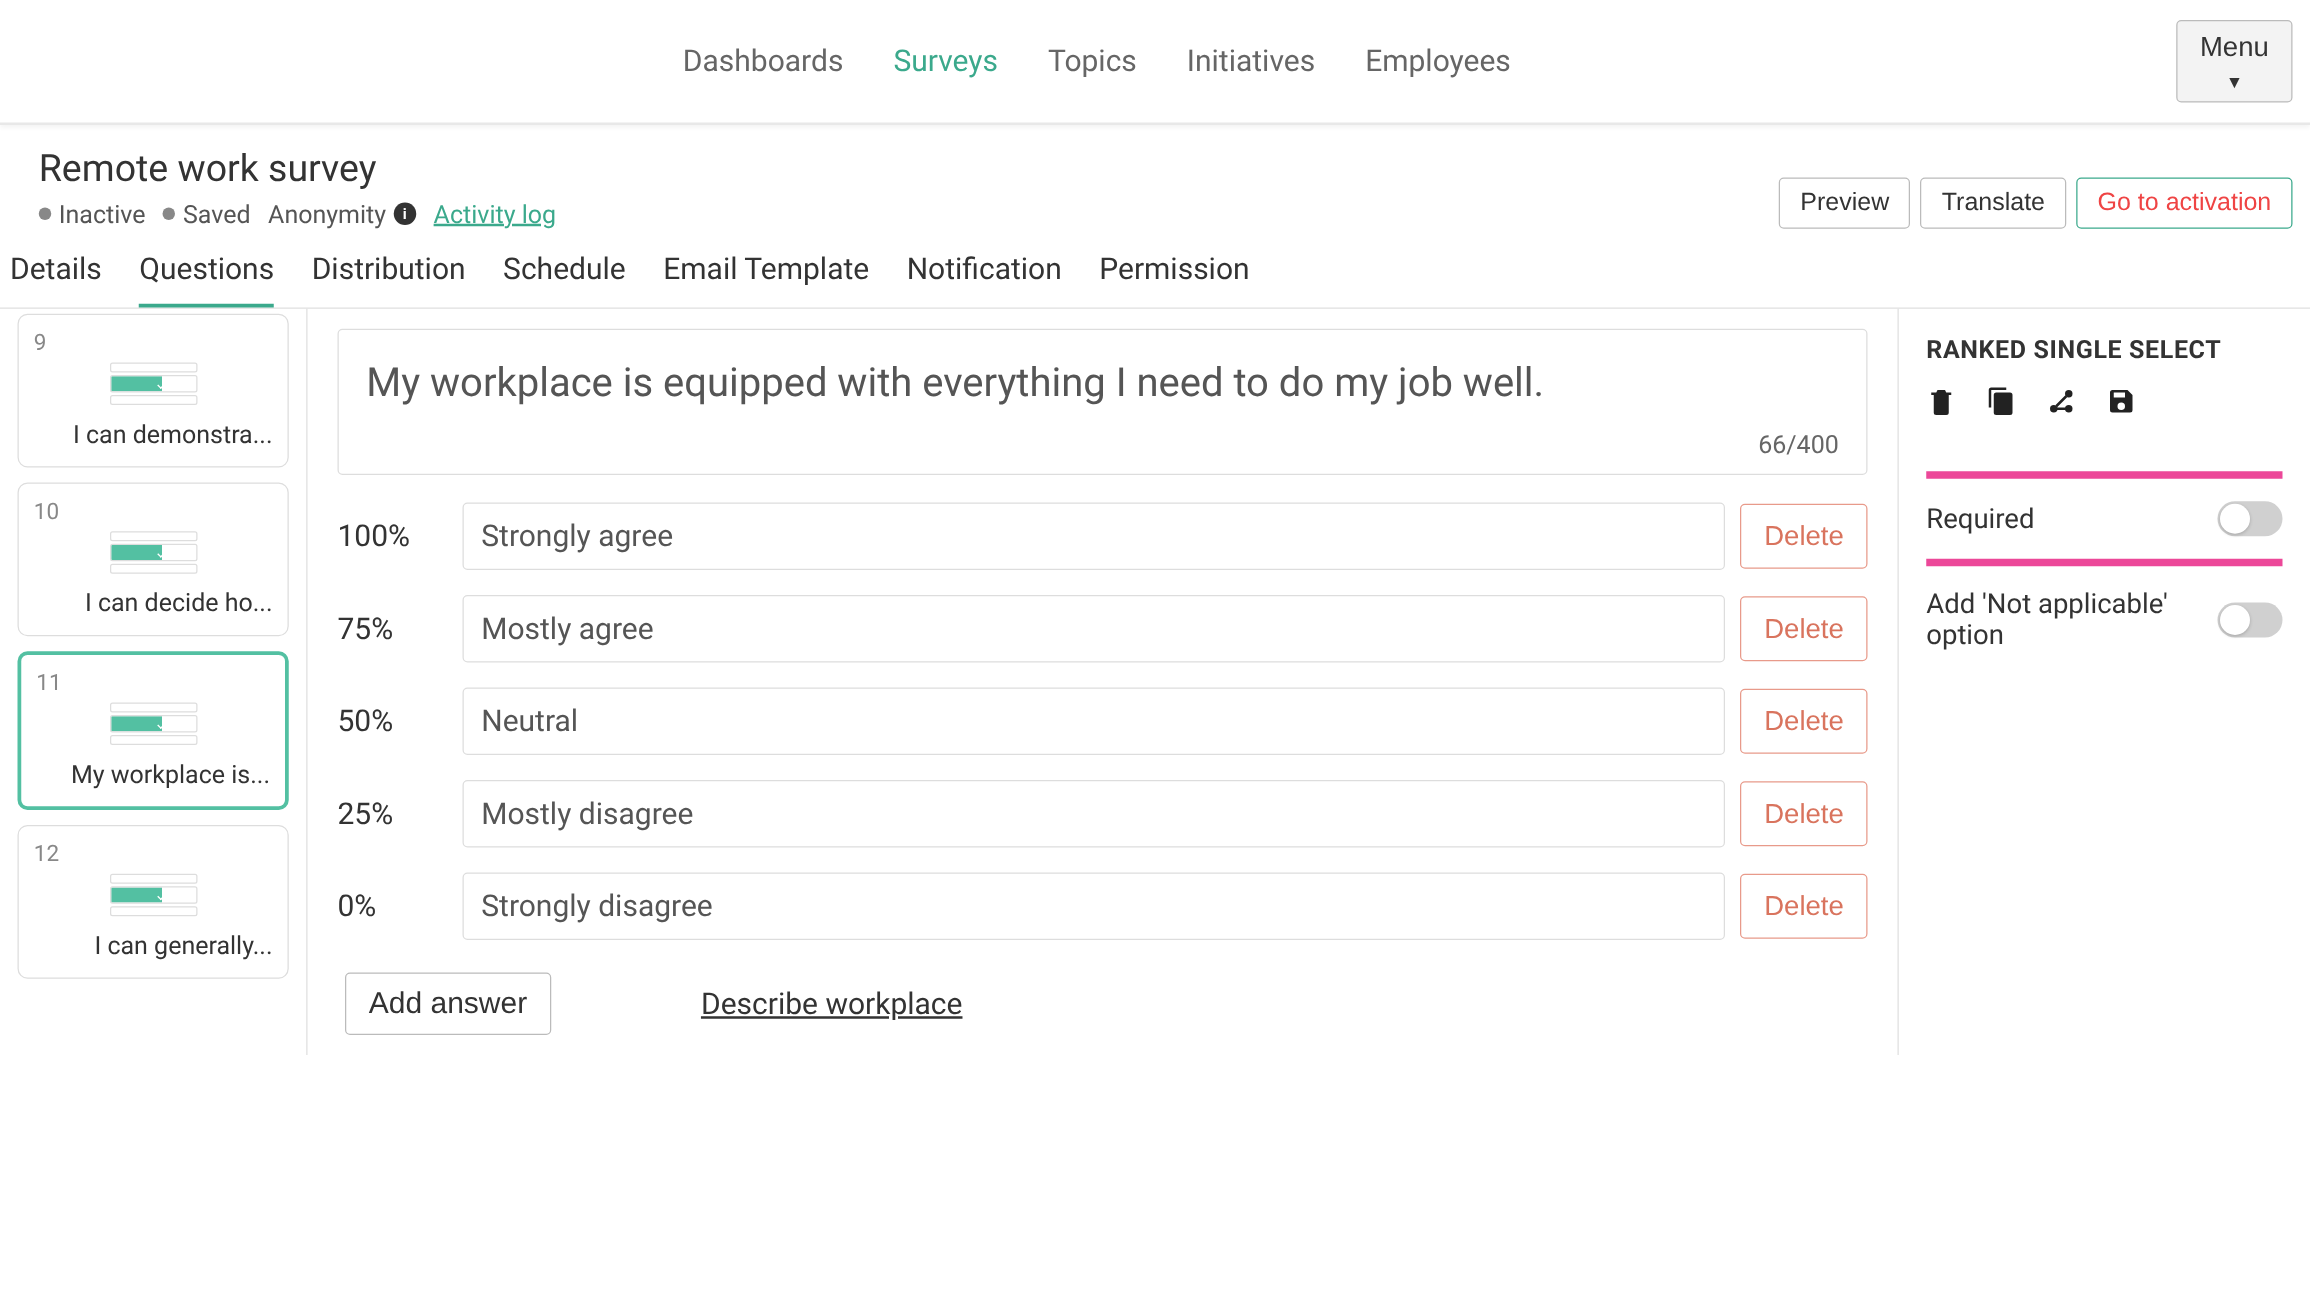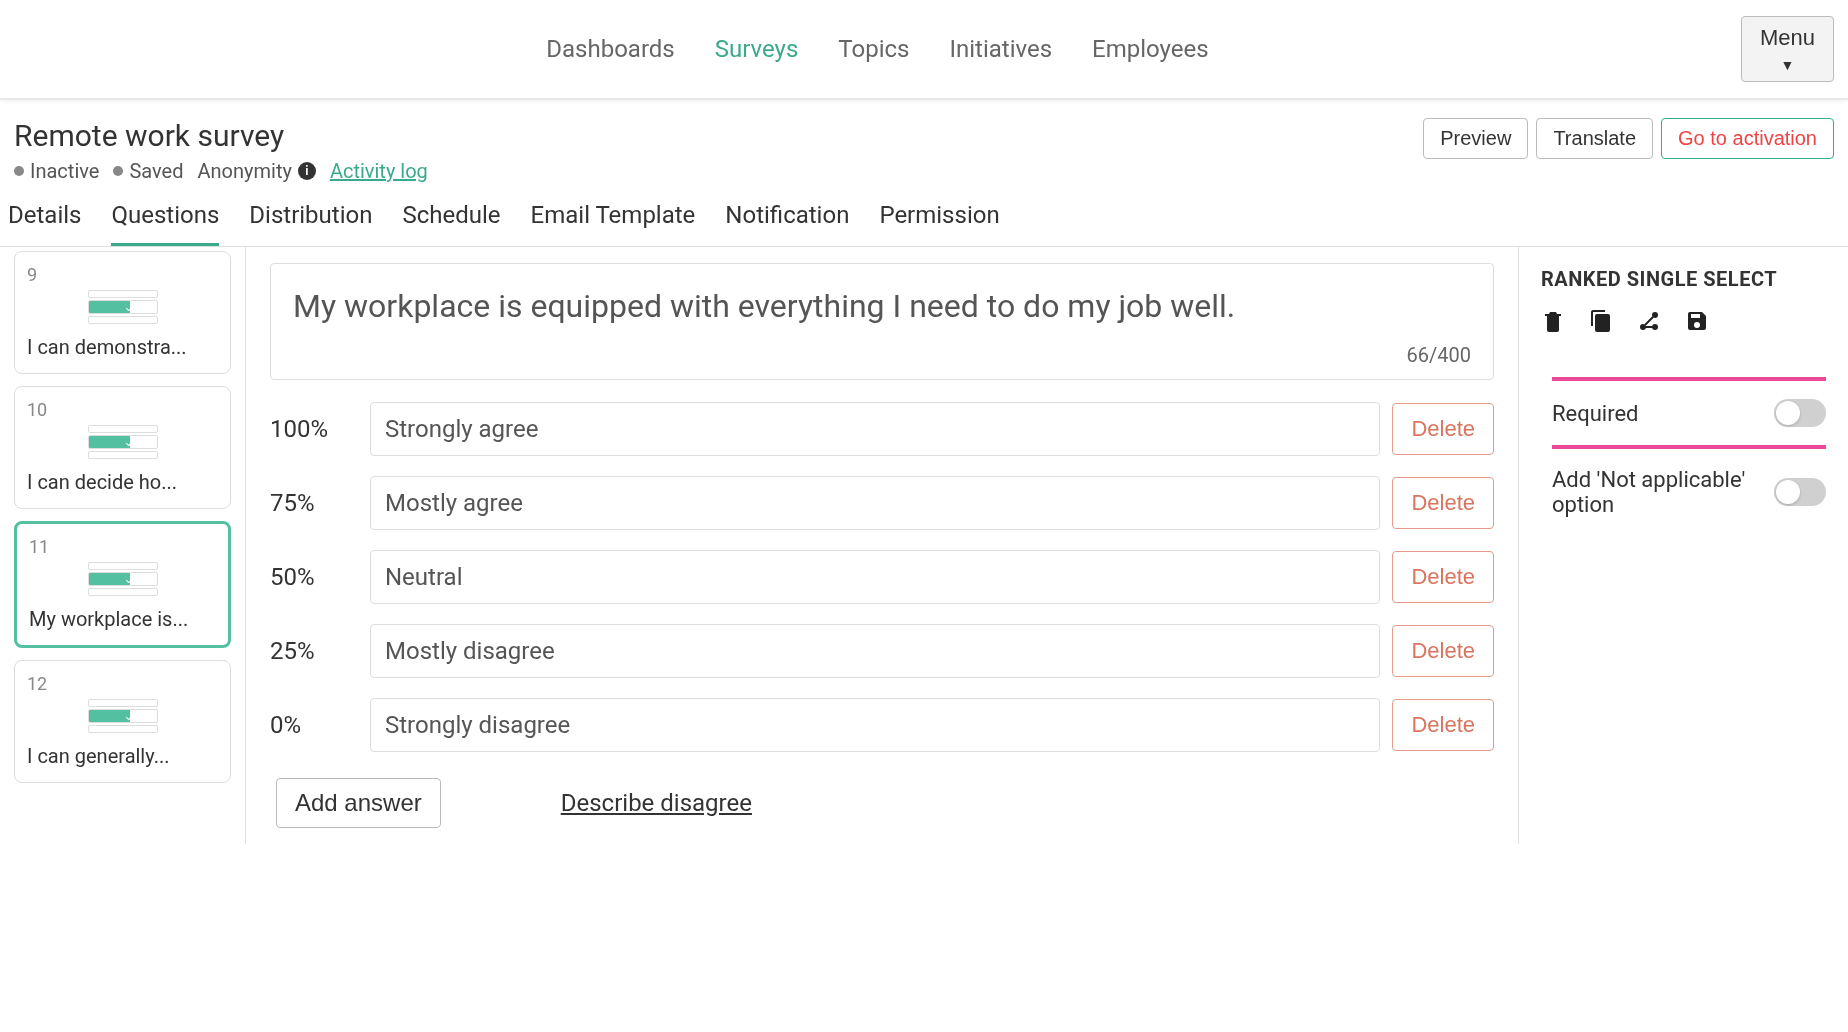--- a/index.html
+++ b/index.html
@@ -10,21 +10,21 @@
 .logo { display: flex; align-items: center; gap: 10px; }
 .logo-mark { width: 40px; height: 40px; position: relative; }
 .logo-text { font-size: 36px; font-weight: 400; color: #444; letter-spacing: -0.5px; }
 .nav { flex: 1; display: flex; justify-content: center; gap: 40px; }
 .nav-item { font-size: 24px; color: #666; text-decoration: none; cursor: pointer; }
 .nav-item.active { color: #3ba98c; }
 .menu-btn { border: 1px solid #bbb; background: #f3f3f3; padding: 8px 18px; font-size: 22px; border-radius: 4px; cursor: pointer; display: flex; align-items: center; gap: 6px; color: #333; flex-direction: column; }
 .caret { font-size: 14px; }
 
 
-.subheader { padding: 18px 14px 0 14px; display: flex; justify-content: space-between; align-items: flex-start; }
+.subheader { padding: 18px 14px 0 31px; display: flex; justify-content: space-between; align-items: flex-end; }
 .survey-title { font-size: 30px; font-weight: 400; color: #333; margin-bottom: 6px; }
 .survey-meta { display: flex; align-items: center; gap: 14px; font-size: 20px; color: #555; }
 .meta-item { display: flex; align-items: center; gap: 6px; }
 .dot { width: 10px; height: 10px; border-radius: 50%; background: #888; display: inline-block; }
 .info-circle { display: inline-flex; align-items: center; justify-content: center; width: 18px; height: 18px; border-radius: 50%; background: #333; color: #fff; font-size: 12px; font-weight: bold; }
 .activity-link { color: #3ba98c; text-decoration: underline; cursor: pointer; }
 .header-actions { display: flex; gap: 8px; }
 .btn-outline { border: 1px solid #bbb; background: #fff; padding: 8px 16px; font-size: 20px; border-radius: 4px; cursor: pointer; color: #333; }
 .btn-outline.teal { color: #ef4444; border-color: #3ba98c; }
 
@@ -36,21 +36,21 @@
 
 .main { display: flex; }
 .sidebar { width: 246px; padding: 4px 14px 14px 14px; display: flex; flex-direction: column; gap: 12px; border-right: 1px solid #e0e0e0; }
 .thumb { border: 1px solid #ddd; border-radius: 8px; padding: 12px 12px 14px 12px; cursor: pointer; background: #fff; }
 .thumb.selected { border: 3px solid #53c0a2; }
 .thumb-num { font-size: 18px; color: #888; margin-bottom: 4px; }
 .thumb-preview { display: flex; flex-direction: column; align-items: center; margin: 4px 0 10px 0; }
 .preview-slider { width: 70px; height: 8px; border: 1px solid #ddd; border-radius: 2px; margin: 1px 0; position: relative; }
 .preview-slider.fill { background: linear-gradient(to right, #53c0a2 60%, #fff 60%); height: 14px; }
 .preview-slider.fill::after { content: ''; position: absolute; left: 36px; top: 2px; width: 6px; height: 8px; border-right: 2px solid #fff; border-bottom: 2px solid #fff; transform: rotate(45deg) scale(0.5); }
-.thumb-label { font-size: 20px; color: #333; text-align: left; white-space: nowrap; overflow: hidden; text-overflow: ellipsis; }
+.thumb-label { font-size: 20px; color: #333; text-align: right; white-space: nowrap; overflow: hidden; text-overflow: ellipsis; }
 
 .editor { flex: 1; padding: 16px 24px; }
 .question-box { border: 1px solid #ddd; border-radius: 4px; padding: 20px 22px 12px 22px; margin-bottom: 22px; }
 .question-text { font-size: 32px; font-weight: 400; color: #555; line-height: 1.4; border: none; width: 100%; resize: none; font-family: inherit; outline: none; }
 .char-count { text-align: right; font-size: 20px; color: #666; margin-top: 14px; }
 
 .answers { display: flex; flex-direction: column; gap: 20px; }
 .answer-row { display: flex; align-items: center; gap: 12px; }
 .pct { width: 88px; text-align: left; font-size: 24px; color: #333; }
 .answer-input { flex: 1; border: 1px solid #ddd; border-radius: 4px; padding: 12px 14px; font-size: 24px; color: #555; font-family: inherit; outline: none; }
@@ -58,21 +58,21 @@
 
 .editor-footer { display: flex; gap: 120px; margin-top: 26px; padding-left: 6px; align-items: center; }
 .add-answer { border: 1px solid #bbb; background: #fff; padding: 10px 18px; font-size: 24px; border-radius: 4px; cursor: pointer; color: #333; }
 .describe-link { font-size: 24px; color: #333; text-decoration: underline; cursor: pointer; }
 
 
 .panel { width: 330px; border-left: 1px solid #e0e0e0; padding: 20px 22px; }
 .panel-title { font-size: 20px; font-weight: 700; color: #333; margin-bottom: 18px; letter-spacing: 0.5px; }
 .panel-icons { display: flex; gap: 24px; margin-bottom: 26px; padding-bottom: 18px; }
 .panel-icon { width: 24px; height: 24px; cursor: pointer; color: #222; }
-.setting { display: flex; justify-content: space-between; align-items: center; padding: 18px 0; border-top: 4px solid #ec4899; margin-left: 11px; }
+.setting { display: flex; justify-content: space-between; align-items: center; padding: 18px 0; border-top: 6px solid #ec4899; }
 .setting-label { font-size: 22px; color: #333; flex: 1; padding-right: 10px; }
 .toggle { width: 52px; height: 28px; border-radius: 14px; background: #d0d0d0; position: relative; cursor: pointer; flex-shrink: 0; }
 .toggle::after { content: ''; position: absolute; width: 24px; height: 24px; border-radius: 50%; background: #fff; top: 2px; left: 2px; box-shadow: 0 1px 3px rgba(0,0,0,0.2); }
 </style>
 </head>
 <body>
 
 <div class="header">
   <nav class="nav">
     <a class="nav-item">Dashboards</a>
@@ -191,21 +191,21 @@
         <button class="delete-btn">Delete</button>
       </div>
       <div class="answer-row">
         <div class="pct">0%</div>
         <input class="answer-input" value="Strongly disagree" style="">
         <button class="delete-btn">Delete</button>
       </div>
     </div>
     <div class="editor-footer">
       <button class="add-answer">Add answer</button>
-      <a class="describe-link">Describe disagree</a>
+      <a class="describe-link">Describe workplace</a>
     </div>
   </div>
 
   <div class="panel">
     <div class="panel-title">RANKED SINGLE SELECT</div>
     <div class="panel-icons">
       <svg class="panel-icon" viewBox="0 0 24 24" fill="currentColor">
           <path d="M6 7h12v14a2 2 0 01-2 2H8a2 2 0 01-2-2V7zm3-4h6l1 2h4v2H4V5h4l1-2z"></path>
         </svg>
       <svg class="panel-icon" viewBox="0 0 24 24" fill="currentColor">

